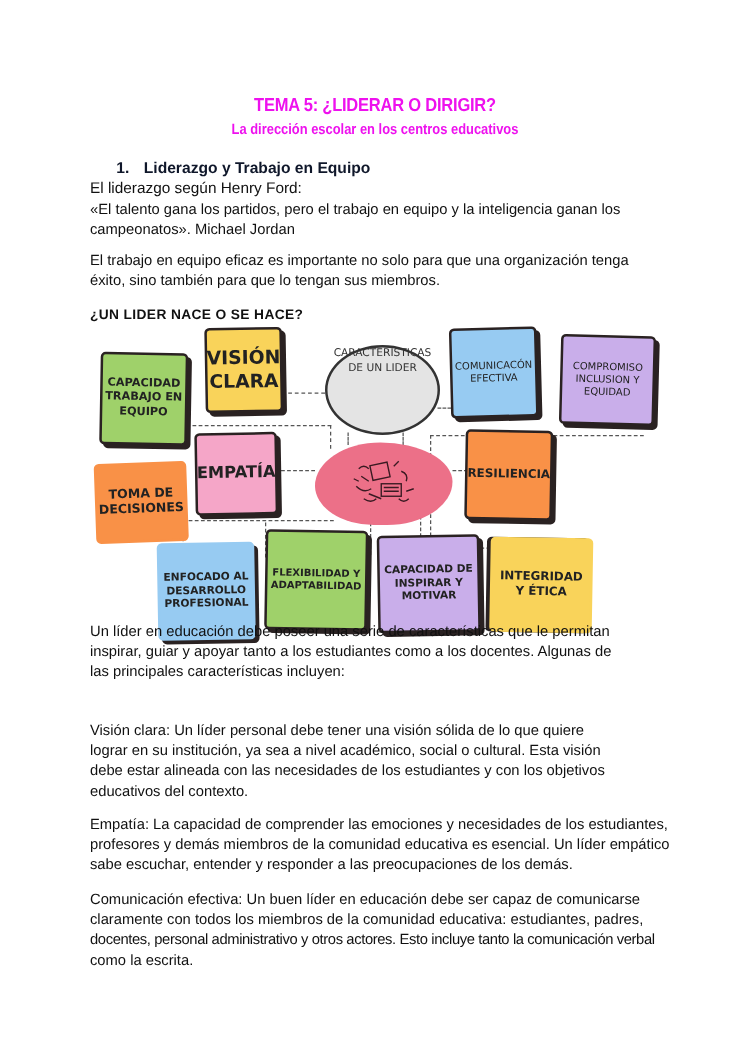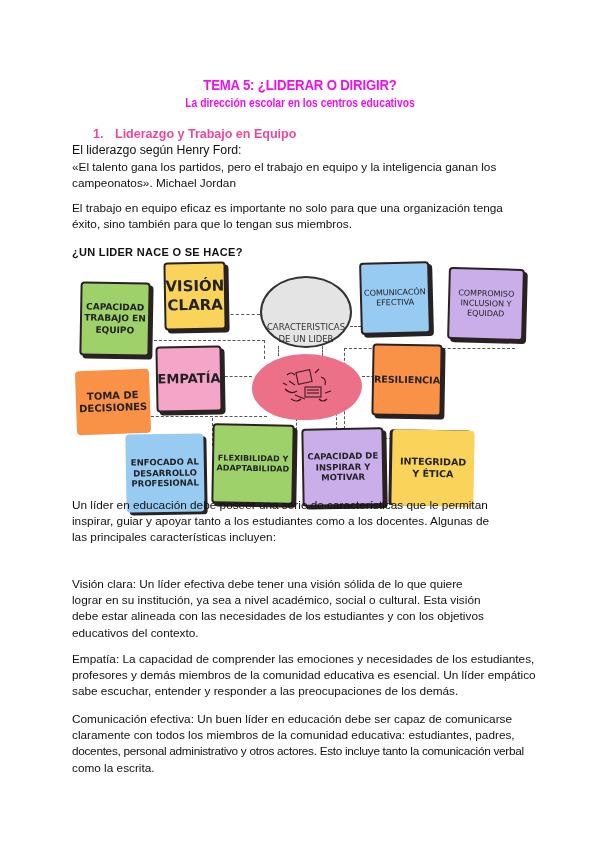--- a/index.html
+++ b/index.html
@@ -4,37 +4,37 @@
 <style>
   html, body { margin: 0; padding: 0; background: #ffffff; }
   body { width: 600px; height: 848px; position: relative; overflow: hidden;
          font-family: "Liberation Sans", sans-serif; color: #111; }
   .page { position: absolute; left: 0; top: 0; width: 600px; height: 848px; }
   .title { position: absolute; top: 76px; left: 0; width: 600px; text-align: center;
            color: #ee11ee; font-family: "Liberation Sans", sans-serif; font-weight: bold;
            font-size: 15px; letter-spacing: -0.2px; transform: scaleX(0.88); transform-origin: center; }
   .subtitle { position: absolute; top: 96px; left: 0; width: 600px; text-align: center;
               color: #ee11ee; font-weight: bold; font-size: 12px; transform: scaleX(0.86); transform-origin: center; }
-  .section-h { position: absolute; top: 127px; left: 93px; color: #ec4899; font-weight: bold; font-size: 12.5px; }
+  .section-h { position: absolute; top: 127px; left: 93px; color: #0f172a; font-weight: bold; font-size: 12.5px; }
   .section-h .num { display: inline-block; width: 22px; }
   .text { position: absolute; left: 72px; font-size: 11.8px; line-height: 16.2px; width: 460px; }
   .text b { font-weight: normal; }
   .bold-h { position: absolute; left: 72px; font-weight: normal; font-size: 12.3px; }
   .caps-h { position: absolute; left: 72px; font-weight: bold; font-size: 11px; letter-spacing: 0.3px; }
 
   
   .diagram { position: absolute; left: 66px; top: 258px; width: 470px; height: 258px; }
   .box { position: absolute; display: flex; align-items: center; justify-content: center;
          text-align: center; font-weight: bold; color: #222; border-radius: 4px;
          box-shadow: 3px 3px 0 #2a2222; border: 2px solid #2a2222; box-sizing: border-box;
          font-family: "DejaVu Sans", sans-serif; line-height: 1.25; }
   .box.light { font-weight: normal; }
   .circle { position: absolute; left: 194px; top: 18px; width: 92px; height: 72px; border-radius: 50%;
             background: #e4e4e4; border: 2px solid #333; box-sizing: border-box; display: flex;
-            align-items: flex-end; justify-content: center; text-align: center;
+            align-items: flex-start; justify-content: center; text-align: center;
             font-family: "DejaVu Sans", sans-serif; font-size: 8.5px; color: #333; line-height: 1.4; }
   .blob { position: absolute; left: 186px; top: 96px; width: 110px; height: 66px;
           background: #ec7088; border-radius: 50% 55% 50% 45% / 55% 50% 55% 50%;
           display: flex; align-items: center; justify-content: center; }
   .dash { position: absolute; border-color: #555; border-style: dashed; border-width: 0; }
 </style>
 </head>
 <body>
 
 <div class="page">
@@ -168,21 +168,21 @@
     </div>
   </div>
 
   <div class="text" style="top:497px;">
     <div>Un líder en educación debe poseer una serie de características que le permitan</div>
     <div><b>inspirar, guiar y apoyar</b><span> tanto a los estudiantes como a los docentes. Algunas de</span></div>
     <div><span>las principales </span><b>características</b><span> incluyen:</span></div>
   </div>
 
   <div class="text" style="top:576px;">
-    <div><b>Visión clara</b><span>: Un líder efectiva debe tener una visión sólida de lo que quiere</span></div>
+    <div><b>Visión clara</b><span>: Un líder personal debe tener una visión sólida de lo que quiere</span></div>
     <div>lograr en su institución, ya sea a nivel académico, social o cultural. Esta visión</div>
     <div>debe estar alineada con las necesidades de los estudiantes y con los objetivos</div>
     <div>educativos del contexto.</div>
   </div>
 
   <div class="text" style="top:651px;width:470px;">
     <div><b>Empatía</b><span>: La capacidad de comprender las emociones y necesidades de los estudiantes,</span></div>
     <div>profesores y demás miembros de la comunidad educativa es esencial. Un líder empático</div>
     <div>sabe escuchar, entender y responder a las preocupaciones de los demás.</div>
   </div>

